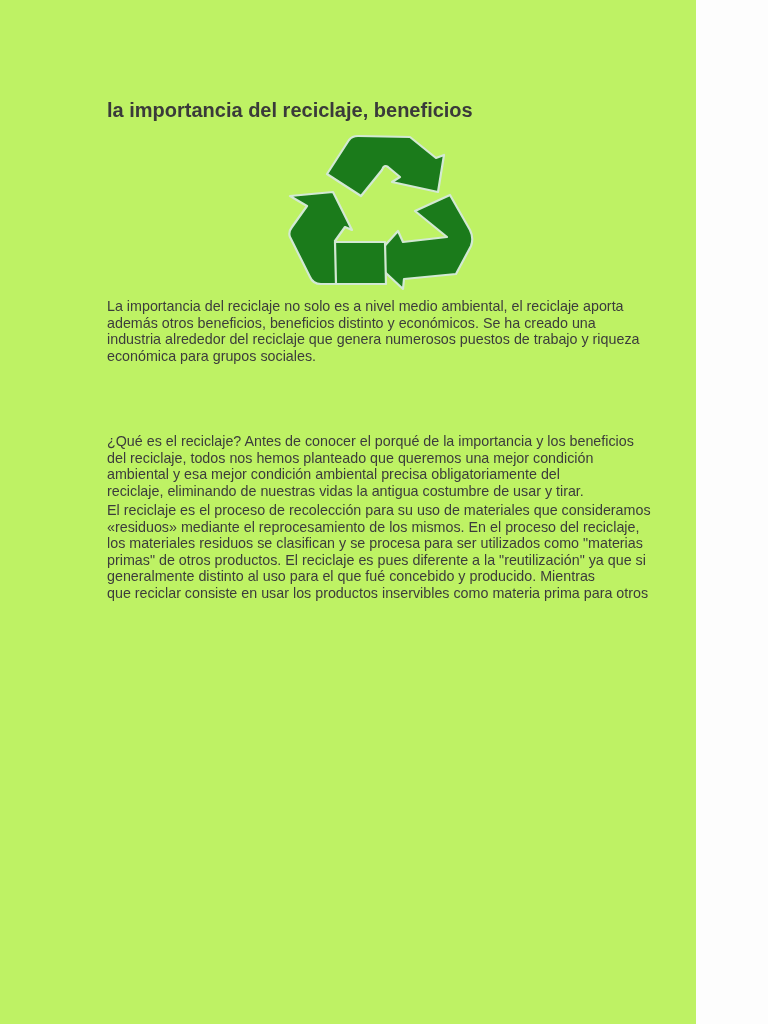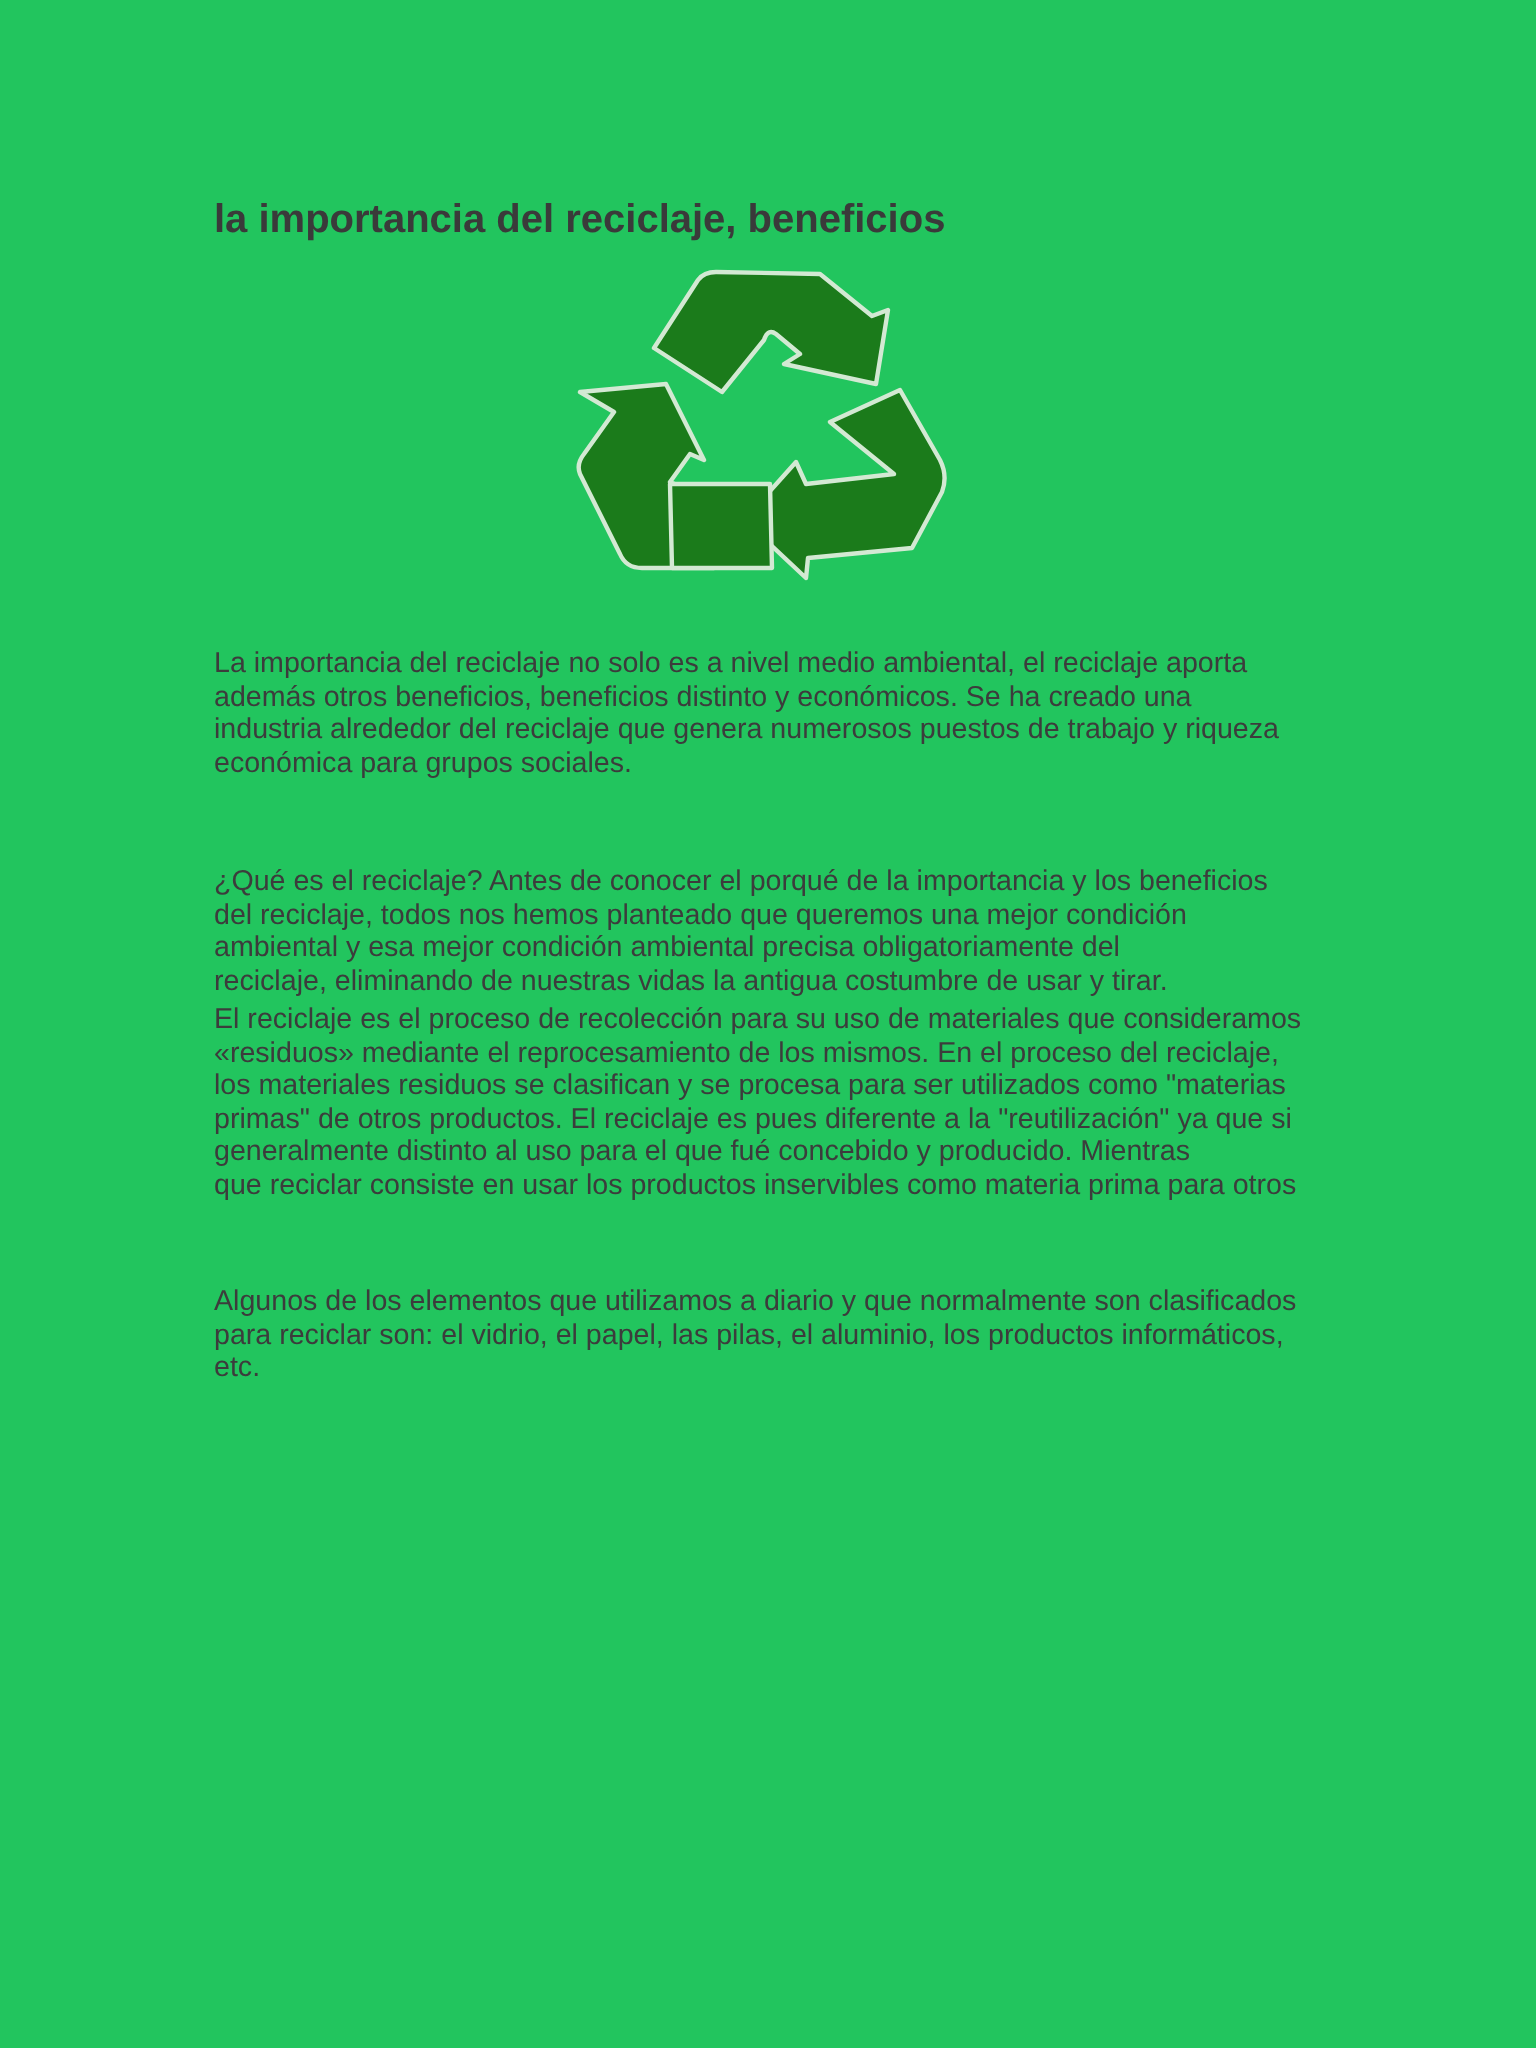--- a/index.html
+++ b/index.html
@@ -11,22 +11,22 @@
       width: 768px;
       height: 1024px;
       position: relative;
       overflow: hidden;
       font-family: "Liberation Sans", sans-serif;
       color: #3b3b3b;
     }
     .page {
       position: absolute;
       left: 0; top: 0;
-      width: 768px; height: 1024px;
-      background: #22c55e;
+      width: 696px; height: 1024px;
+      background: #bef264;
     }
     .title {
       position: absolute;
       left: 107px;
       top: 99px;
       margin: 0;
       font-size: 20px;
       font-weight: bold;
       color: #3a3a3a;
       letter-spacing: 0px;
@@ -42,21 +42,21 @@
     .para {
       position: absolute;
       left: 107px;
       width: 560px;
       margin: 0;
       font-size: 14.3px;
       line-height: 16.5px;
       color: #3c3c3c;
     }
     .line { display: block; white-space: nowrap; }
-    #p1 { top: 324px; }
+    #p1 { top: 298px; }
     #p2 { top: 394px; margin-top: 39px; }
     #p3 { top: 502px; }
     #p4 { top: 643px; }
   </style>
 </head>
 <body>
 
 <div class="page">
 
   <h1 class="title">la importancia del reciclaje, beneficios</h1>
@@ -92,19 +92,14 @@
 
   <p class="para" id="p3">
     <span class="line">El reciclaje es el proceso de recolección para su uso de materiales que consideramos</span>
     <span class="line">«residuos» mediante el reprocesamiento de los mismos. En el proceso del reciclaje,</span>
     <span class="line">los materiales residuos se clasifican y se procesa para ser utilizados como "materias</span>
     <span class="line">primas" de otros productos. El reciclaje es pues diferente a la "reutilización" ya que si</span>
     <span class="line">generalmente distinto al uso para el que fué concebido y producido. Mientras</span>
     <span class="line">que reciclar consiste en usar los productos inservibles como materia prima para otros</span>
   </p>
 
-  <p class="para" id="p4">
-    <span class="line">Algunos de los elementos que utilizamos a diario y que normalmente son clasificados</span>
-    <span class="line">para reciclar son: el vidrio, el papel, las pilas, el aluminio, los productos informáticos,</span>
-    <span class="line">etc.</span>
-  </p>
 
 </div>
 
 </body></html>

